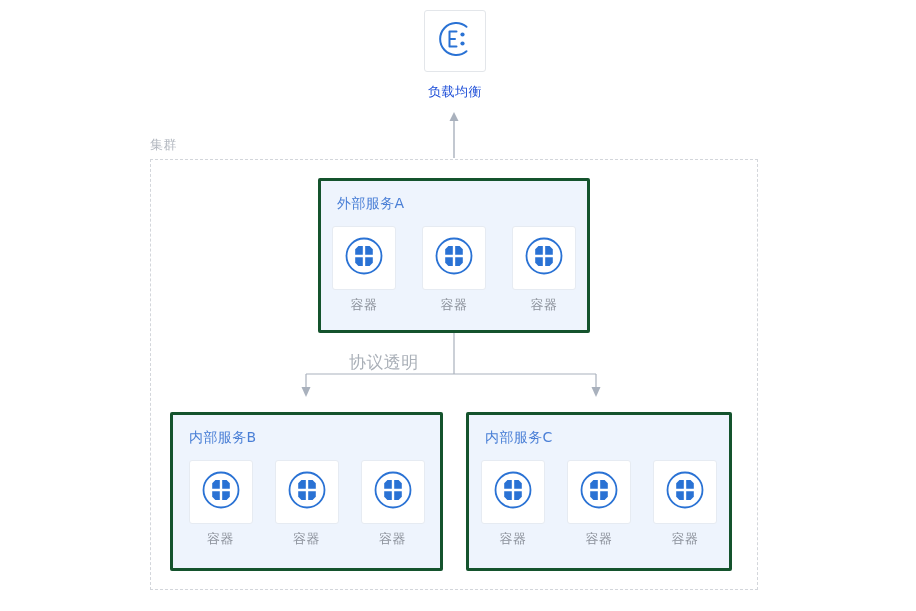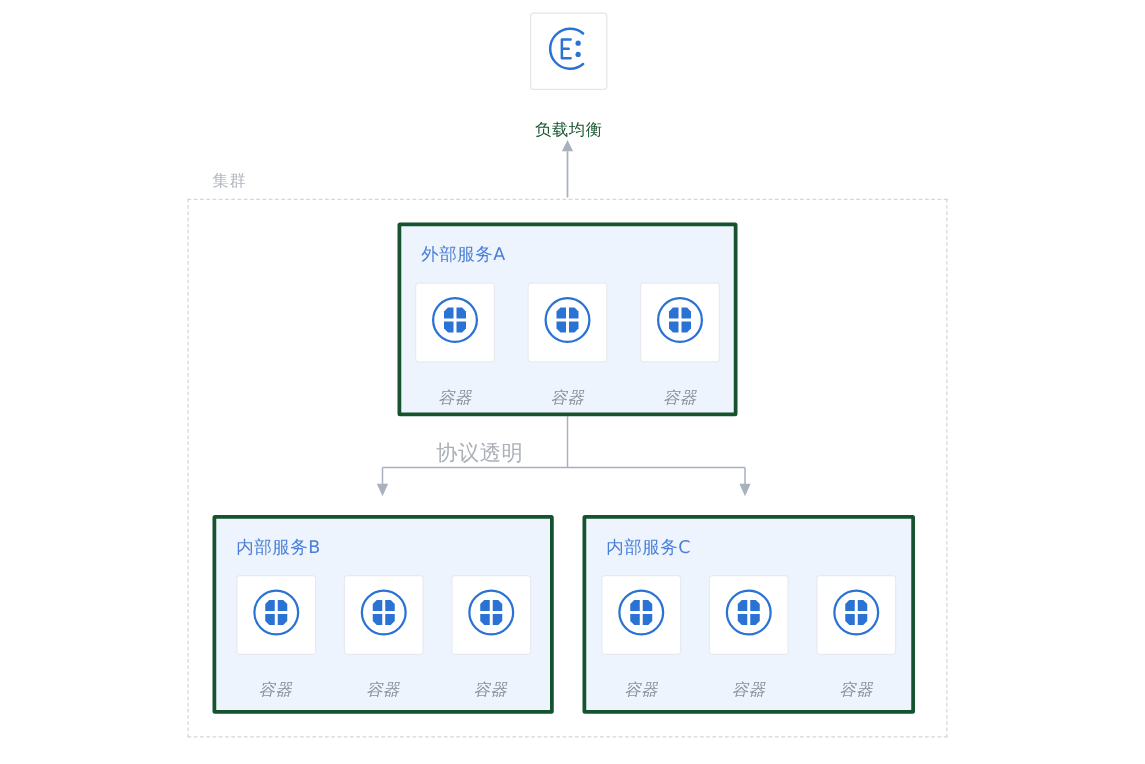--- a/index.html
+++ b/index.html
@@ -37,36 +37,35 @@
     height: 62px;
     border: 1px solid #e3e6ea;
     border-radius: 3px;
     background: #ffffff;
     display: flex;
     align-items: center;
     justify-content: center;
     box-sizing: border-box;
   }
   .lb-label {
-    margin-top: 23px;
+    margin-top: 11px;
     font-size: 13px;
-    color: #14532d;
+    color: #1d4ed8;
     white-space: nowrap;
     letter-spacing: .5px;
   }
 
   
   .cluster-label {
     position: absolute;
     left: 150px;
     top: 136px;
     font-size: 13px;
     color: #b3b8c0;
     letter-spacing: .5px;
-    margin-left: 20px;
   }
   .cluster-box {
     position: absolute;
     left: 150px;
     top: 159px;
     width: 608px;
     height: 431px;
     border: 1px dashed #d3d6db;
     box-sizing: border-box;
     background: transparent;
@@ -114,25 +113,24 @@
     height: 64px;
     background: #ffffff;
     border: 1px solid #e6ebf2;
     border-radius: 3px;
     display: flex;
     align-items: center;
     justify-content: center;
     box-sizing: border-box;
   }
   .tile-label {
-    margin-top: 19px;
+    margin-top: 6px;
     font-size: 13px;
     color: #8a8f99;
     letter-spacing: .4px;
-    font-style: italic;
   }
 
   
   .connectors {
     position: absolute;
     left: 0; top: 0;
     width: 916px;
     height: 611px;
     pointer-events: none;
   }

